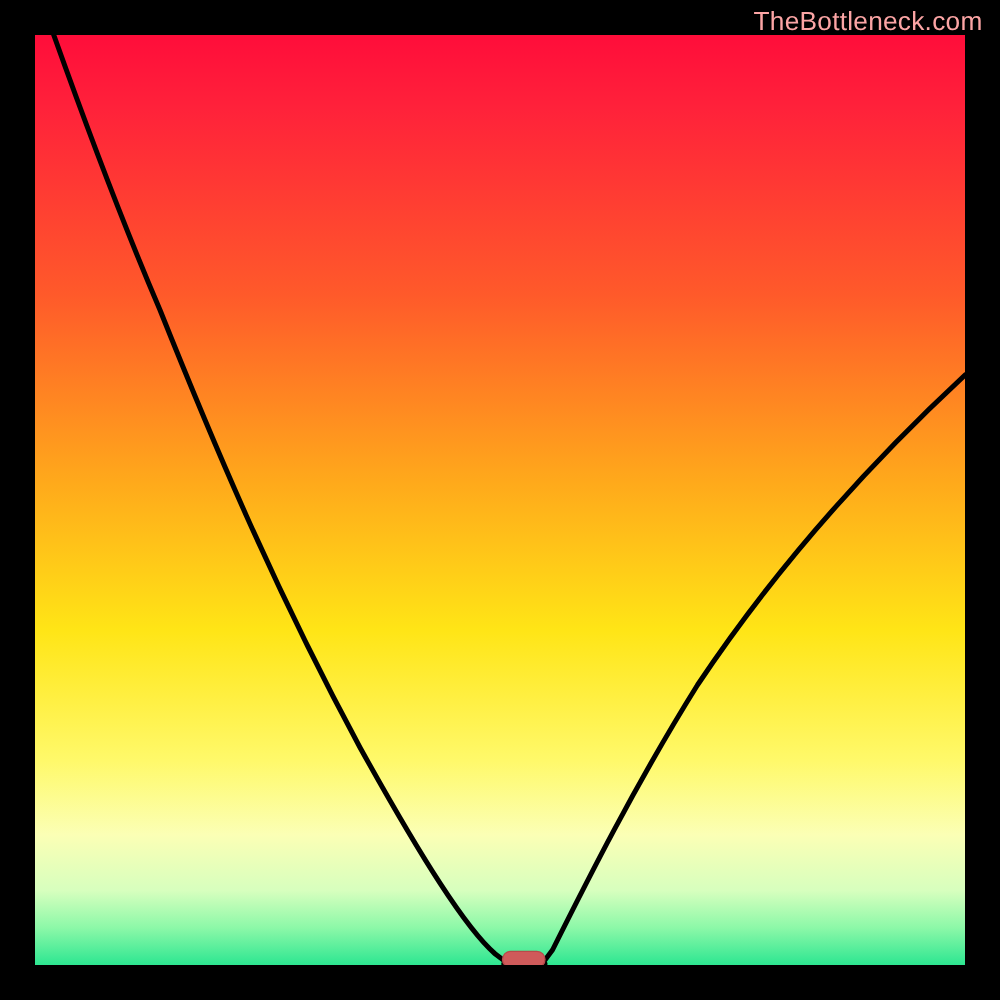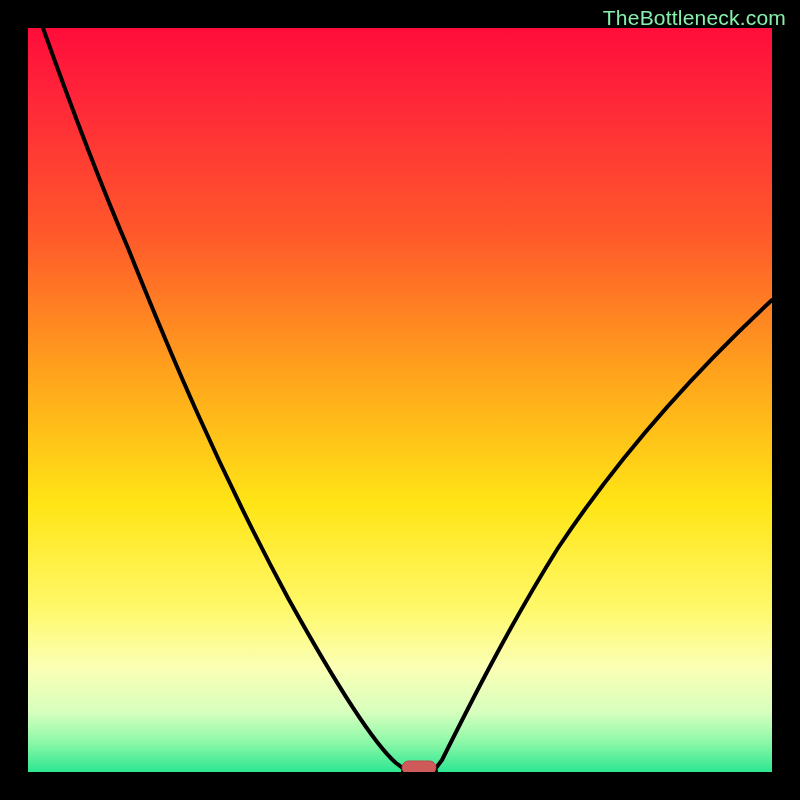--- a/index.html
+++ b/index.html
@@ -43,21 +43,21 @@
     );
   }
   .curve-svg {
     position: absolute;
     inset: 0;
   }
   .watermark {
     position: absolute;
     top: 6px;
     right: 14px;
-    color: #86efac;
+    color: #fca5a5;
     font-size: 21px;
     letter-spacing: 0.2px;
     font-weight: 500;
   }
 </style>
 </head>
 <body>
 
 <div class="stage">
 

